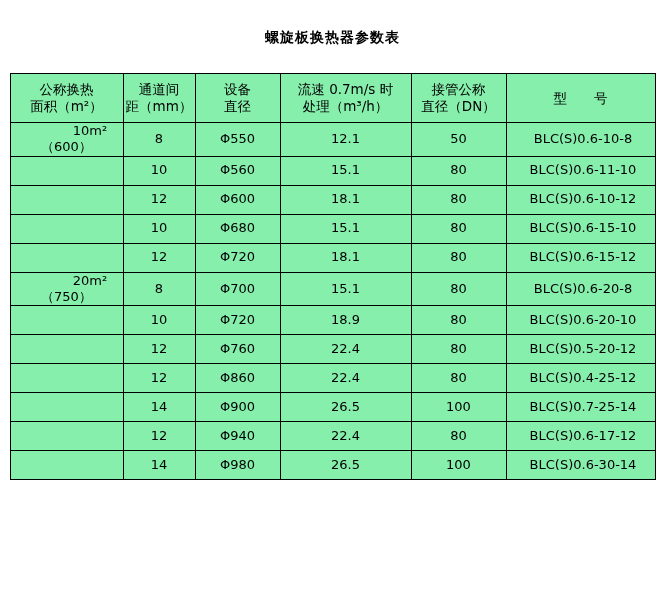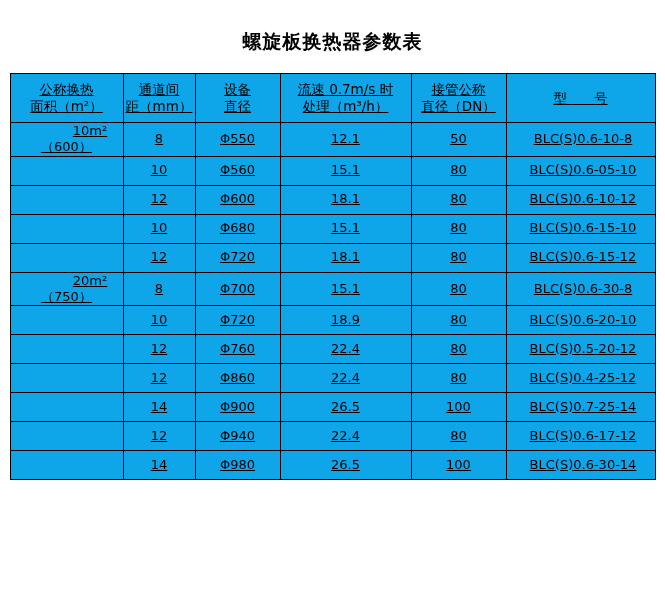--- a/index.html
+++ b/index.html
@@ -16,34 +16,33 @@
   }
   .page {
     position: relative;
     width: 665px;
     height: 590px;
     box-sizing: border-box;
     padding: 0;
   }
   .title {
     text-align: center;
-    font-size: 19px;
+    font-size: 14px;
     font-weight: bold;
     letter-spacing: 1px;
     padding-top: 29px;
     padding-bottom: 10px;
     font-family: "DejaVu Sans", "Liberation Sans", sans-serif;
   }
   table.param-table {
     border-collapse: collapse;
-    margin: 8px auto;
+    margin: 16px auto;
     width: 645px;
     table-layout: fixed;
-    background: #0ea5e9;
-    text-decoration: underline;
+    background: #86efac;
   }
   table.param-table td,
   table.param-table th {
     border: 1px solid #000;
     padding: 0;
     font-size: 13px;
     font-weight: normal;
     text-align: center;
     vertical-align: middle;
     line-height: 1.25;
@@ -147,21 +146,21 @@
 
       <tr>
         <td class="cell-area">
           <span class="l1"></span>
           <span class="l2"></span>
         </td>
         <td class="num">10</td>
         <td class="phi">Φ560</td>
         <td class="num">15.1</td>
         <td class="num">80</td>
-        <td class="cell-model">BLC(S)0.6-05-10</td>
+        <td class="cell-model">BLC(S)0.6-11-10</td>
       </tr>
 
       <tr>
         <td class="cell-area">
           <span class="l1"></span>
           <span class="l2"></span>
         </td>
         <td class="num">12</td>
         <td class="phi">Φ600</td>
         <td class="num">18.1</td>
@@ -196,21 +195,21 @@
 
       <tr>
         <td class="cell-area">
           <span class="l1">20m²</span>
           <span class="l2">（750）</span>
         </td>
         <td class="num">8</td>
         <td class="phi">Φ700</td>
         <td class="num">15.1</td>
         <td class="num">80</td>
-        <td class="cell-model">BLC(S)0.6-30-8</td>
+        <td class="cell-model">BLC(S)0.6-20-8</td>
       </tr>
 
       <tr>
         <td class="cell-area">
           <span class="l1"></span>
           <span class="l2"></span>
         </td>
         <td class="num">10</td>
         <td class="phi">Φ720</td>
         <td class="num">18.9</td>

